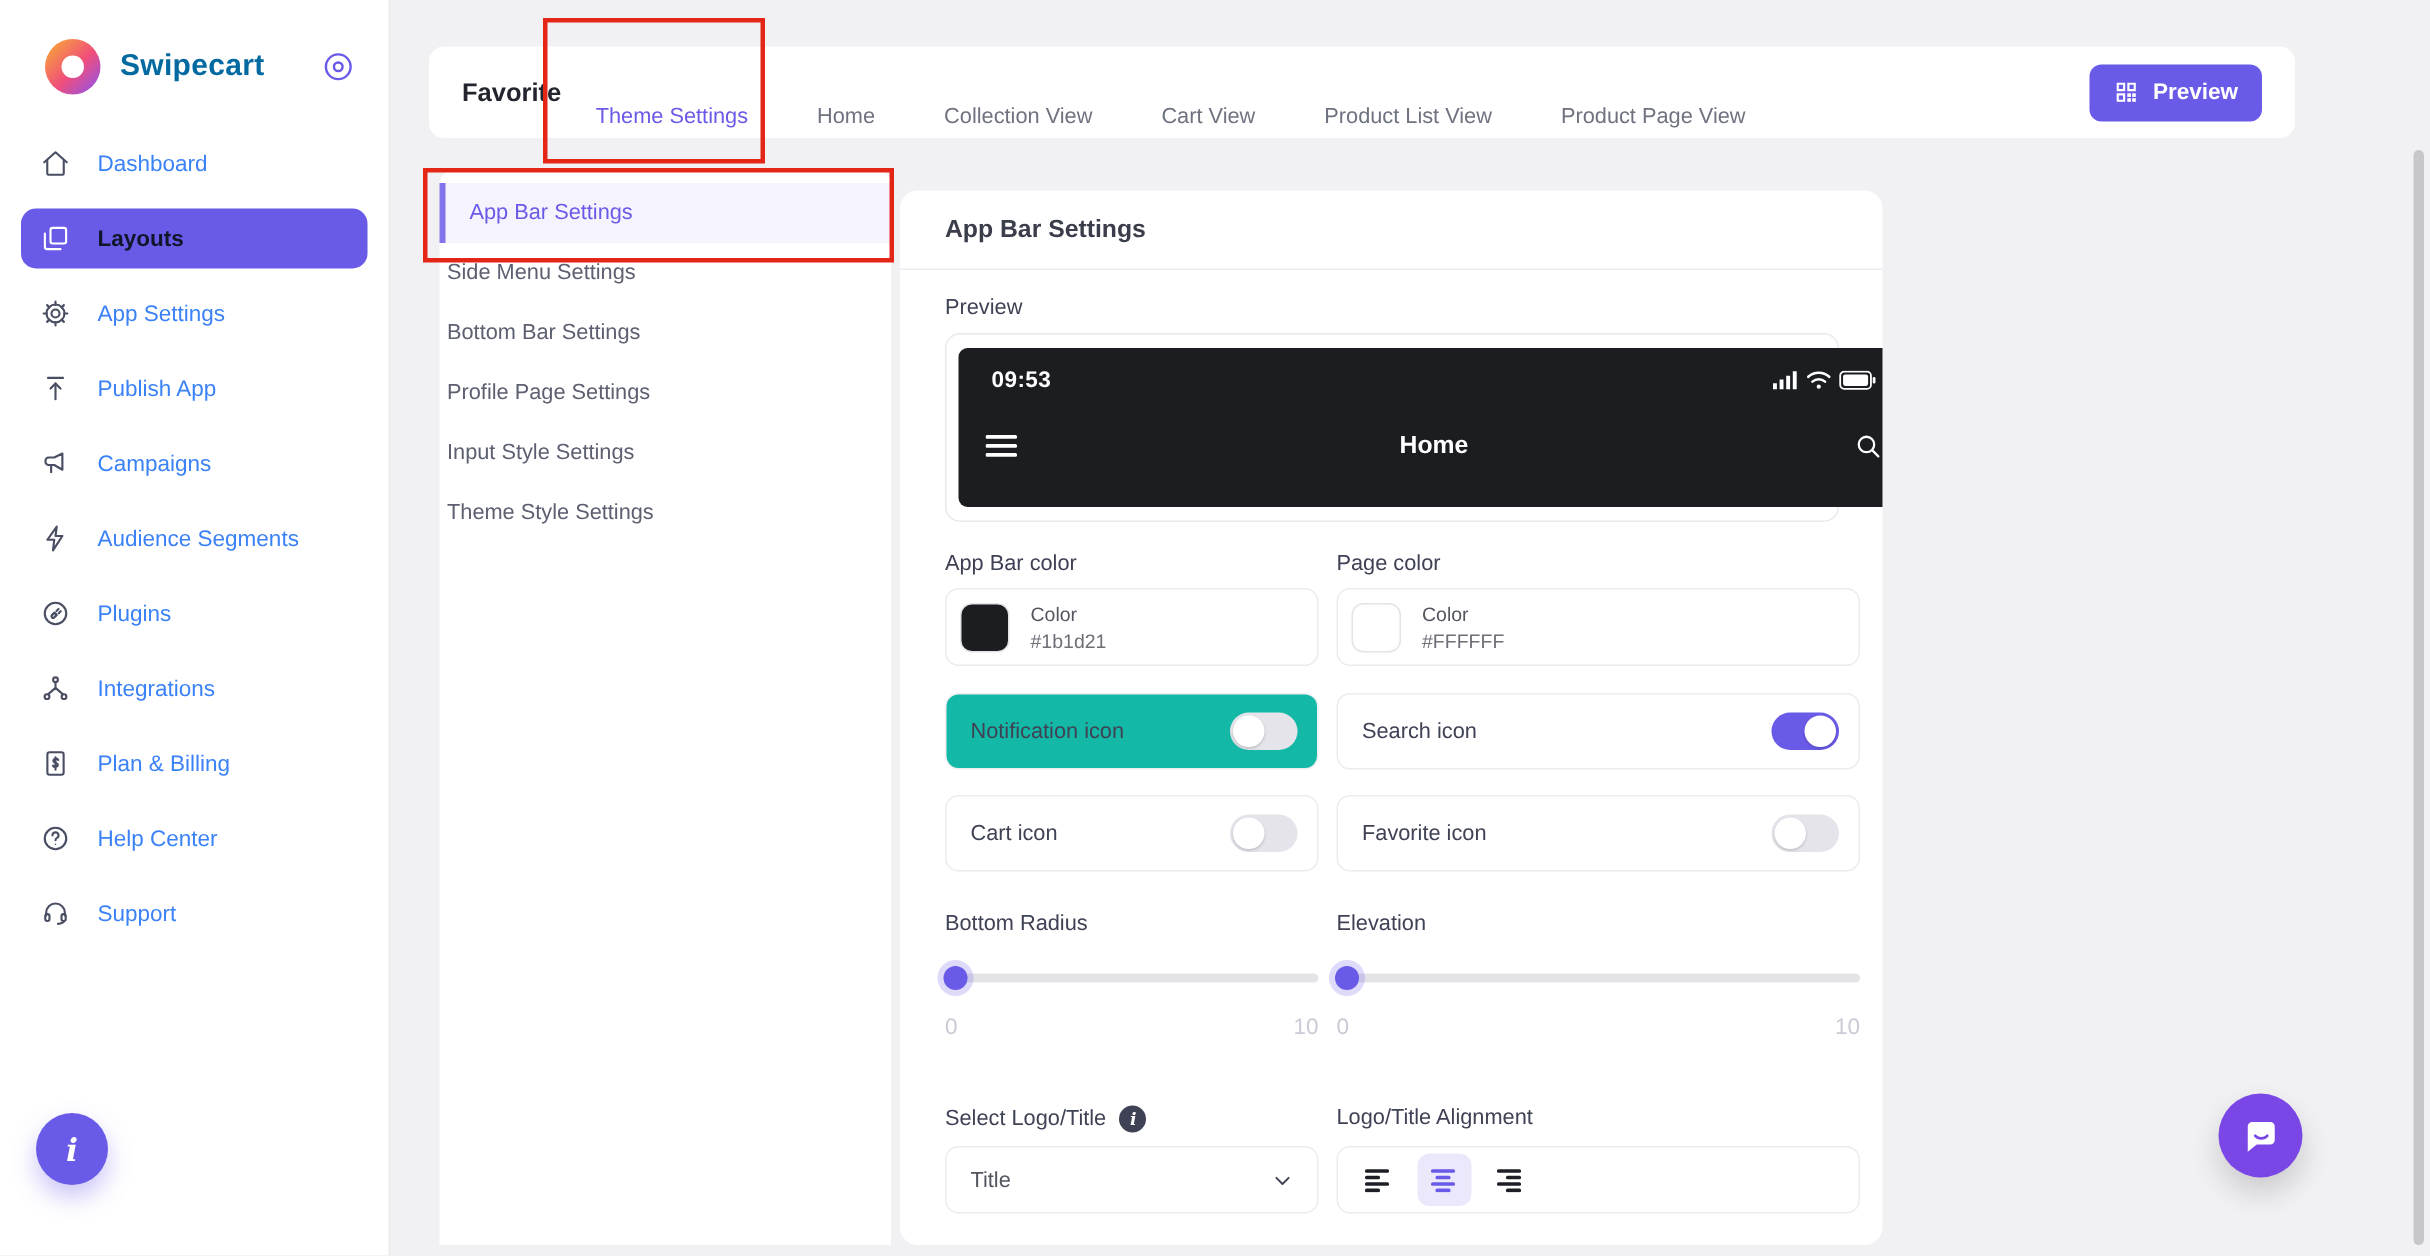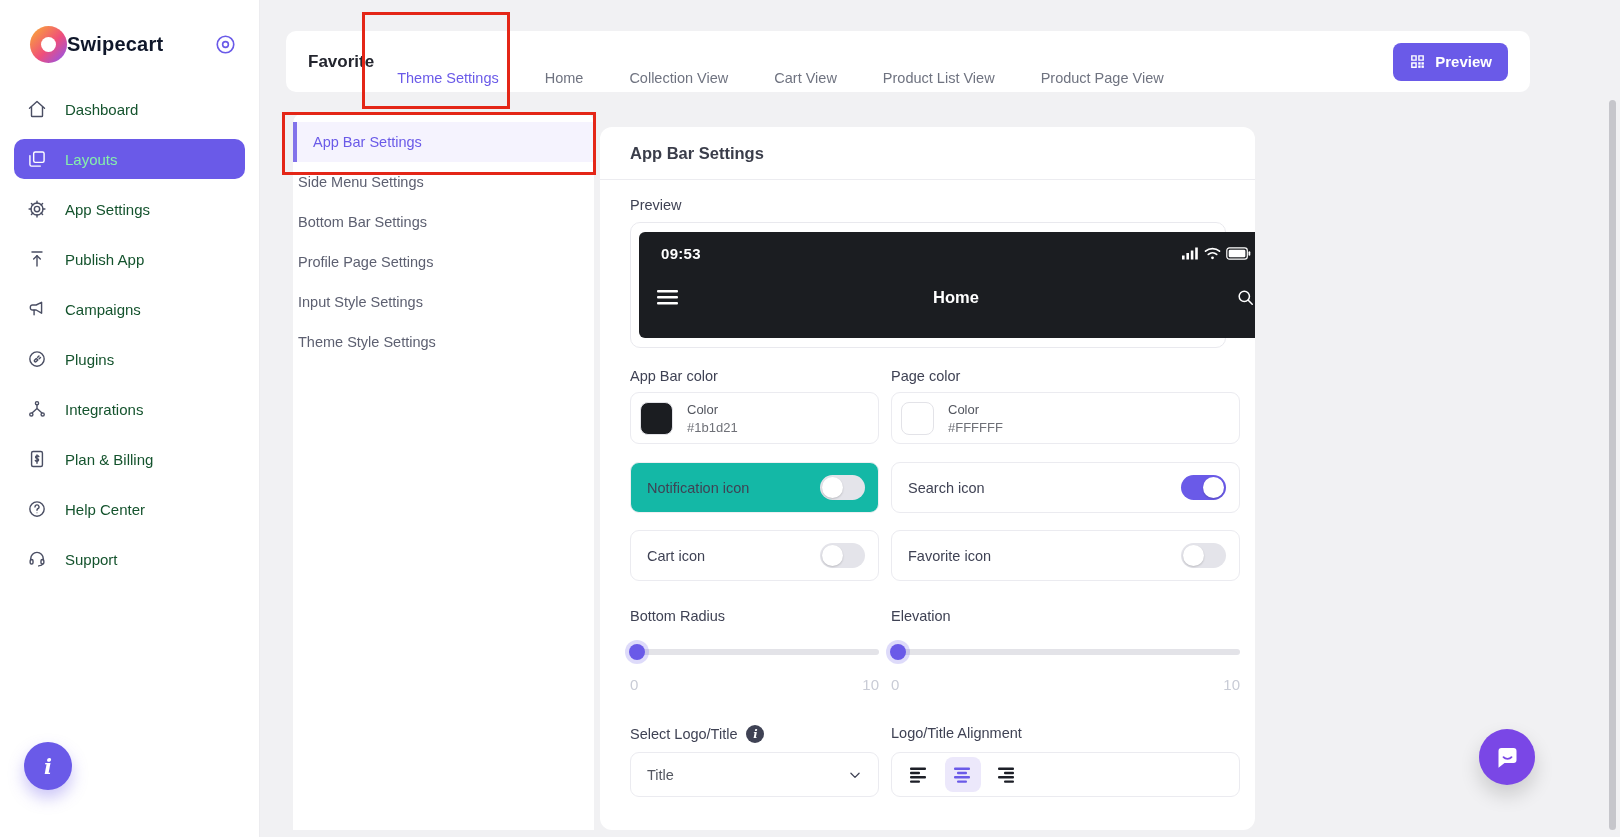--- a/index.html
+++ b/index.html
@@ -6,26 +6,26 @@
   body{
     width:1620px;height:837px;position:relative;overflow:hidden;
     background:#f1f1f3;font-family:"Liberation Sans",sans-serif;
     -webkit-font-smoothing:antialiased;
   }
   
   .sidebar{position:absolute;left:0;top:0;width:260px;height:837px;background:#fff;border-right:1px solid #ececef;box-sizing:border-box}
   .brand-row{display:flex;align-items:center;padding:26px 22px 0 30px}
   .logo{width:37px;height:37px;border-radius:50%;background:linear-gradient(135deg,#f9a23b 8%,#ef4e7b 55%,#8f54ee 96%);position:relative;flex:0 0 auto}
   .logo::after{content:"";position:absolute;left:11px;top:11px;width:15px;height:15px;border-radius:50%;background:#fff}
-  .brand{font-size:20px;font-weight:700;color:#0f172a;letter-spacing:.2px}
+  .brand{font-size:20px;font-weight:700;color:#0369a1;margin-left:13px;letter-spacing:.2px}
   .collapse-btn{margin-left:auto;display:flex;cursor:pointer}
   .nav{position:absolute;top:89px;left:0;right:0;display:flex;flex-direction:column;gap:10px;padding:0 14px}
-  .nav-item{height:40px;border-radius:10px;display:flex;align-items:center;padding:0 13px;color:#14532d;font-size:15px;gap:18px;cursor:pointer}
+  .nav-item{height:40px;border-radius:10px;display:flex;align-items:center;padding:0 13px;color:#3b82f6;font-size:15px;gap:18px;cursor:pointer}
   .nav-item .ic{stroke:#4a4e63}
-  .nav-item.active{background:#6a5ae8;color:#86efac;font-weight:400}
+  .nav-item.active{background:#6a5ae8;color:#0f172a;font-weight:700}
   .nav-item.active .ic{stroke:#fff}
   .ic{width:20px;height:20px;fill:none;stroke-width:1.7;stroke-linecap:round;stroke-linejoin:round;flex:0 0 auto}
   .fab-info{position:absolute;left:24px;top:742px;width:48px;height:48px;border-radius:50%;background:#6a5ae8;color:#fff;
     display:flex;align-items:center;justify-content:center;font-family:"DejaVu Serif",serif;font-style:italic;font-weight:700;font-size:21px;
     box-shadow:0 8px 16px rgba(106,90,232,.35);cursor:pointer}
   
   .topbar{position:absolute;left:286px;top:31px;width:1244px;height:61px;background:#fff;border-radius:10px;
     display:flex;align-items:center;padding:0 22px;box-sizing:border-box}
   .store{font-size:17px;font-weight:700;color:#23252e;white-space:nowrap}
   .tabs{display:flex;height:100%}
@@ -62,21 +62,21 @@
   .row-toggles2{margin-top:17px}
   .tgl{width:45px;height:25px;border-radius:13px;background:#e4e4ea;position:relative;cursor:pointer;flex:0 0 auto}
   .tgl::after{content:"";position:absolute;width:21px;height:21px;border-radius:50%;background:#fff;top:2px;left:2px;box-shadow:0 1px 2px rgba(0,0,0,.18)}
   .tgl.on{background:#6a5ae8}
   .tgl.on::after{left:22px}
   .row-slider-labels{margin-top:27px}
   .slider{position:relative;height:16px;margin-top:20px;cursor:pointer}
   .slider .track{position:absolute;top:5px;left:0;right:0;height:6px;border-radius:3px;background:#e3e3e8}
   .slider .thumb{position:absolute;left:-1px;top:0;width:16px;height:16px;border-radius:50%;background:#6a5ae8;box-shadow:0 0 0 4px rgba(106,90,232,.22)}
   .minmax{display:flex;justify-content:space-between;font-size:15px;color:#c9ccd6;margin-top:16px}
-  .row-select-labels{margin-top:32px}
+  .row-select-labels{margin-top:44px}
   .label-info{display:flex;align-items:center;gap:9px}
   .info-badge{width:18px;height:18px;border-radius:50%;background:#3f4254;color:#fff;font-size:11.5px;font-weight:700;display:flex;align-items:center;justify-content:center;font-family:"DejaVu Serif",serif;font-style:italic}
   .dropdown{margin-top:9px;height:45px;border:1px solid #ebebf0;border-radius:9px;display:flex;align-items:center;justify-content:space-between;padding:0 16px;font-size:14.5px;color:#53565f;box-sizing:border-box;cursor:pointer}
   .align-card{margin-top:9px;height:45px;border:1px solid #ebebf0;border-radius:9px;display:flex;align-items:center;gap:8px;padding:0 9px;box-sizing:border-box}
   .align-btn{width:36px;height:35px;border-radius:8px;display:flex;align-items:center;justify-content:center;cursor:pointer}
   .align-btn.selected{background:#ece8fb}
   
   .annotation{position:absolute;border:3px solid #e42617;z-index:40;pointer-events:none}
   #anno-tab{left:362px;top:12px;width:142px;height:91px}
   #anno-menu{left:282px;top:112px;width:308px;height:57px}
@@ -127,20 +127,26 @@
           <path d="M8 12l4-4 4 4"></path>
         </svg>
       <span>Publish App</span>
     </div>
     <div class="nav-item">
       <svg class="ic" viewBox="0 0 24 24">
           <path d="M17.5 4v13l-6.5-3.8H6.5A2.5 2.5 0 0 1 4 10.7v-1A2.5 2.5 0 0 1 6.5 7.2H11z"></path>
           <path d="M8.5 13.5V19"></path>
         </svg>
       <span>Campaigns</span>
+    </div>
+    <div class="nav-item">
+      <svg class="ic" viewBox="0 0 24 24">
+          <path d="M13 2.5 5.5 13H11l-1 8.5L17.5 10H12z"></path>
+        </svg>
+      <span>Audience Segments</span>
     </div>
     <div class="nav-item">
       <svg class="ic" viewBox="0 0 24 24">
           <circle cx="12" cy="12" r="8.6"></circle>
           <path d="M9 13.5l2.2-2.2 1.8 1.8-2.2 2.2a1.3 1.3 0 0 1-1.8-1.8z"></path>
           <path d="M12.8 10l1.6-1.6M14.6 11.8l1.6-1.6"></path>
         </svg>
       <span>Plugins</span>
     </div>
     <div class="nav-item">

